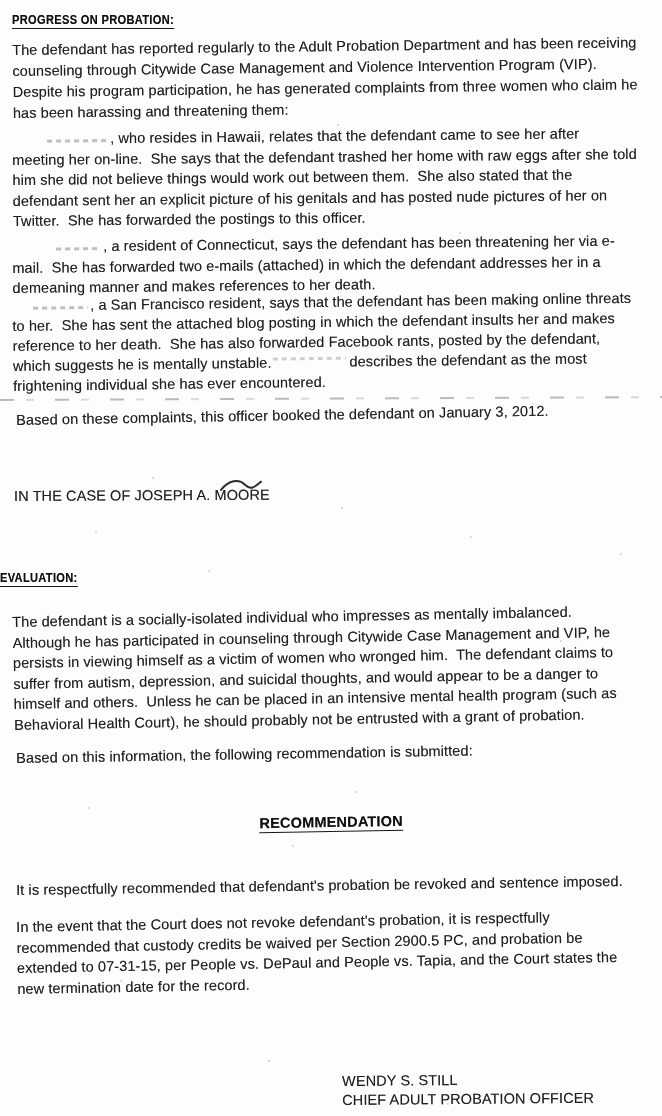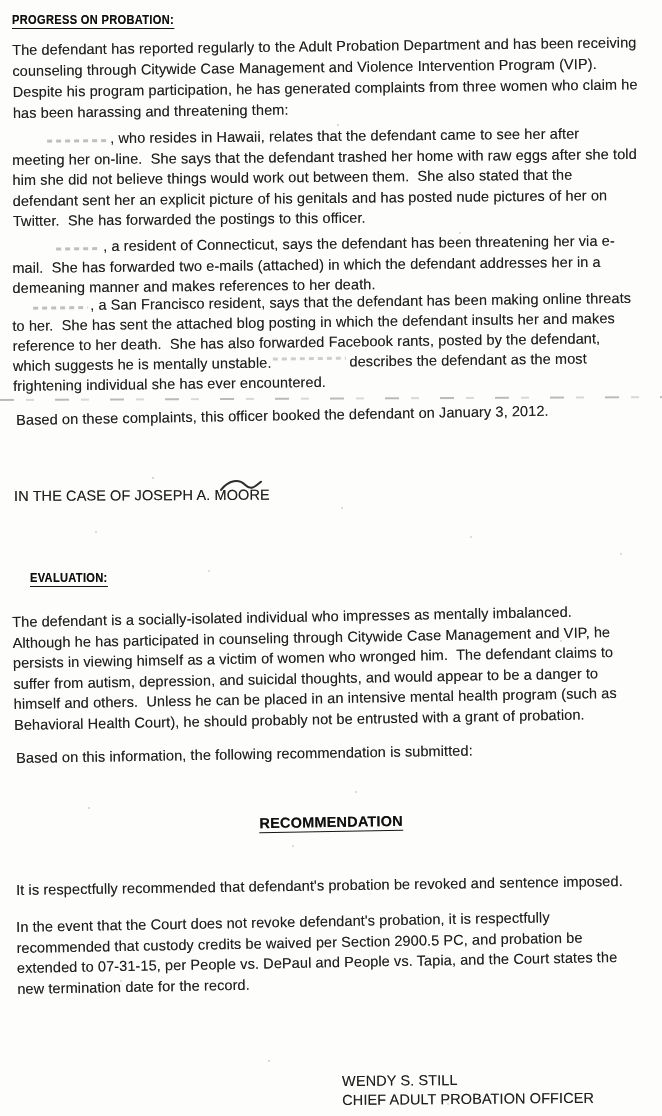--- a/index.html
+++ b/index.html
@@ -138,21 +138,21 @@
 frightening individual she has ever encountered.</span></p>
 
   <div class="fold"></div>
 
   <p class="t" style="left:16px;top:410px;width:620px;transform:rotate(-1deg)">Based on these complaints, this officer booked the defendant on January 3, 2012.</p>
 
   <p class="t case-line" style="left:14px;top:486px;width:320px;transform:rotate(-0.3deg)"><span>IN THE CASE OF JOSEPH A. MOORE</span><svg class="pen-mark" width="44" height="17" viewBox="0 0 44 17">
         <path d="M2 13 C 10 3, 20 2, 26 8 S 36 10, 42 5" fill="none" stroke="#161616" stroke-width="2" stroke-linecap="round" opacity="0.9"></path>
       </svg></p>
 
-  <h2 class="sec-h" style="left:30px;top:570px"><span class="hscale">EVALUATION:</span></h2>
+  <h2 class="sec-h" style="left:0;top:570px"><span class="hscale">EVALUATION:</span></h2>
 
   <p class="t" style="left:12px;top:612px;width:652px;transform:rotate(-1.05deg)">The defendant is a socially-isolated individual who impresses as mentally imbalanced.
 Although he has participated in counseling through Citywide Case Management and VIP, he
 persists in viewing himself as a victim of women who wronged him.  The defendant claims to
 suffer from autism, depression, and suicidal thoughts, and would appear to be a danger to
 himself and others.  Unless he can be placed in an intensive mental health program (such as
 Behavioral Health Court), he should probably not be entrusted with a grant of probation.</p>
 
   <p class="t" style="left:16px;top:748px;width:560px;transform:rotate(-0.95deg)">Based on this information, the following recommendation is submitted:</p>
 

